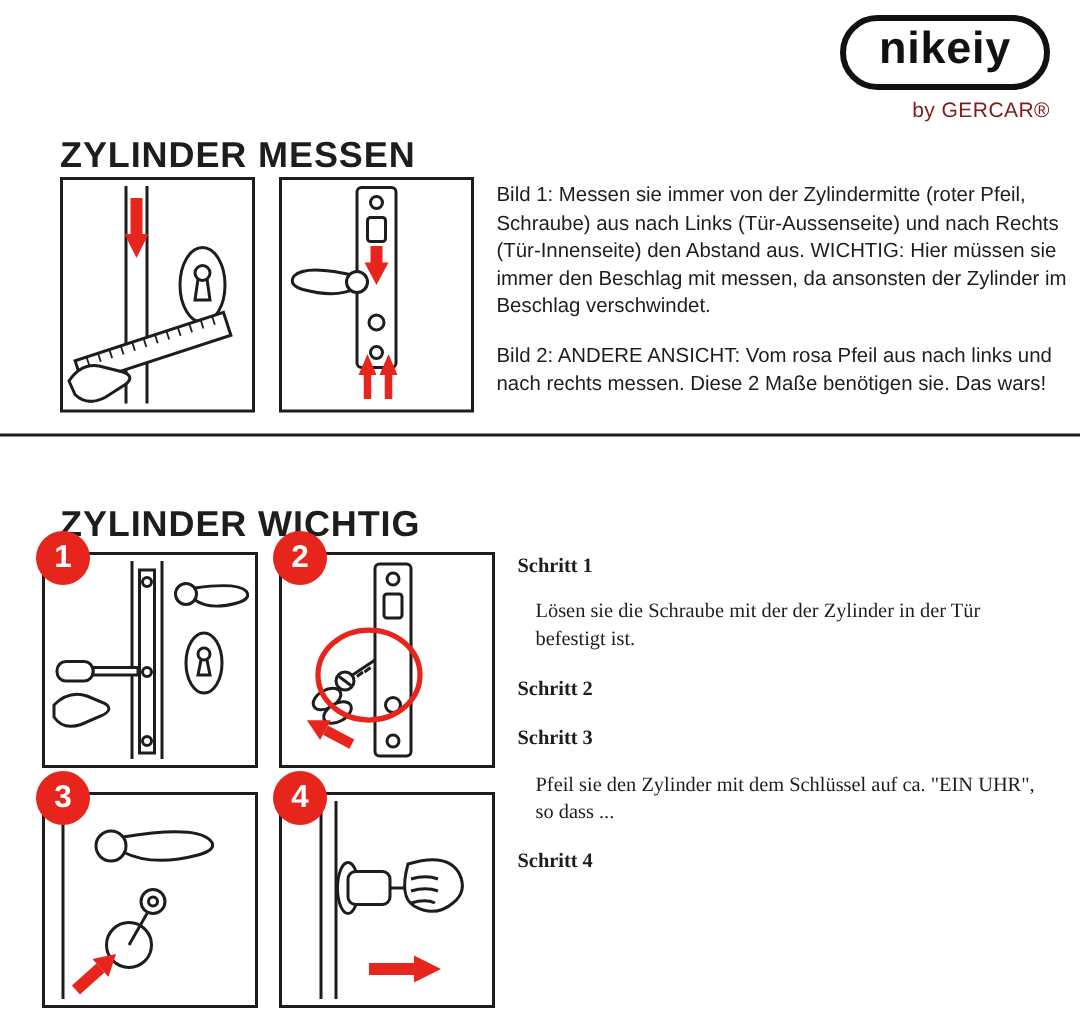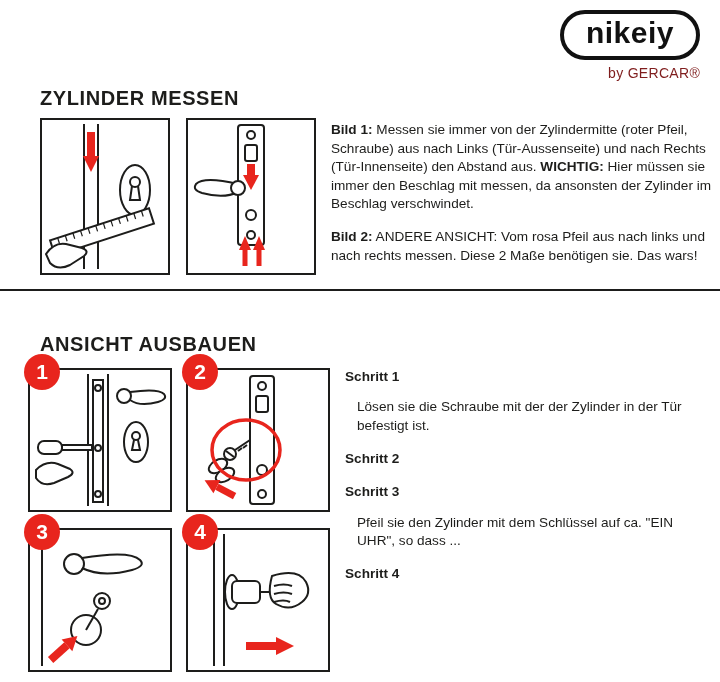--- a/index.html
+++ b/index.html
@@ -6,45 +6,45 @@
   body{font-family:"Liberation Sans",sans-serif;color:#1d1d1b;}
   .page{position:relative;width:720px;height:682px;background:#ffffff;overflow:hidden;}
 
   
   .logo-wrap{position:absolute;top:10px;right:20px;text-align:right;}
   .logo-pill{display:inline-block;border:4px solid #111;border-radius:32px;padding:2px 22px 6px;}
   .logo-text{font-size:30px;font-weight:bold;letter-spacing:.5px;color:#111;}
   .logo-sub{font-size:14px;font-weight:normal;margin-top:5px;letter-spacing:.3px;color:#7f1d1d;}
 
   
-  .section-title{position:absolute;left:40px;font-size:20px;font-weight:bold;letter-spacing:.6px;color:#1d1d1b;}
+  .section-title{position:absolute;left:40px;font-size:24px;font-weight:bold;letter-spacing:.6px;color:#1d1d1b;}
   #title-messen{top:74px;}
   #title-ausbauen{top:320px;}
 
   
   .boxes-messen{position:absolute;top:118px;left:40px;display:flex;gap:16px;}
   .illu-box{border:2px solid #1d1d1b;background:#fff;box-sizing:border-box;overflow:hidden;}
   .illu-box.tall{width:130px;height:157px;}
 
   
   .text-messen{position:absolute;top:121px;left:331px;width:382px;font-size:13.6px;line-height:1.37;}
   .para{margin:0 0 14px 0;}
-  b{font-weight:bold;}
+  b{font-weight:normal;}
 
   .divider{position:absolute;top:289px;left:0;width:720px;height:2px;background:#1d1d1b;}
 
   
   .grid{position:absolute;top:356px;left:28px;display:grid;grid-template-columns:144px 144px;column-gap:14px;row-gap:4px;}
   .cell{position:relative;padding-top:12px;}
   .cell .illu-box{width:144px;height:144px;}
   .badge{position:absolute;top:-2px;left:-4px;width:36px;height:36px;border-radius:50%;background:#e8251d;color:#fff;font-weight:bold;font-size:21px;display:flex;align-items:center;justify-content:center;z-index:2;}
 
   
   .steps-text{position:absolute;top:368px;left:345px;width:366px;font-size:13.6px;line-height:1.35;}
-  .step{margin:0 0 15px 0;}
+  .step{margin:0 0 15px 0;font-family:Liberation Serif, serif;}
   .step-label{font-weight:bold;margin:0 0 2px 0;}
   .step-body{margin:12px;}
   svg{display:block;}
 </style>
 </head>
 <body>
 
 <div class="page">
 
   <div class="logo-wrap">
@@ -119,21 +119,21 @@
     </div>
   </div>
 
   <div class="text-messen">
     <p class="para"><b>Bild 1:</b><span> Messen sie immer von der Zylindermitte (roter Pfeil, Schraube) aus nach Links (Tür-Aussenseite) und nach Rechts (Tür-Innenseite) den Abstand aus. </span><b>WICHTIG:</b><span> Hier müssen sie immer den Beschlag mit messen, da ansonsten der Zylinder im Beschlag verschwindet.</span></p>
     <p class="para"><b>Bild 2:</b><span> ANDERE ANSICHT: Vom rosa Pfeil aus nach links und nach rechts messen. Diese 2 Maße benötigen sie. Das wars!</span></p>
   </div>
 
   <div class="divider"></div>
 
-  <h1 class="section-title" id="title-ausbauen">ANSICHT AUSBAUEN</h1>
+  <h1 class="section-title" id="title-ausbauen">ZYLINDER WICHTIG</h1>
 
   <div class="grid">
 
     <div class="cell">
       <div class="badge">1</div>
       <div class="illu-box">
         <svg width="140" height="140" viewBox="0 0 140 140">
           <g stroke="#1d1d1b" stroke-width="2" fill="none">
             <line x1="58" y1="4" x2="58" y2="136"></line>
             <line x1="78" y1="4" x2="78" y2="136"></line>

